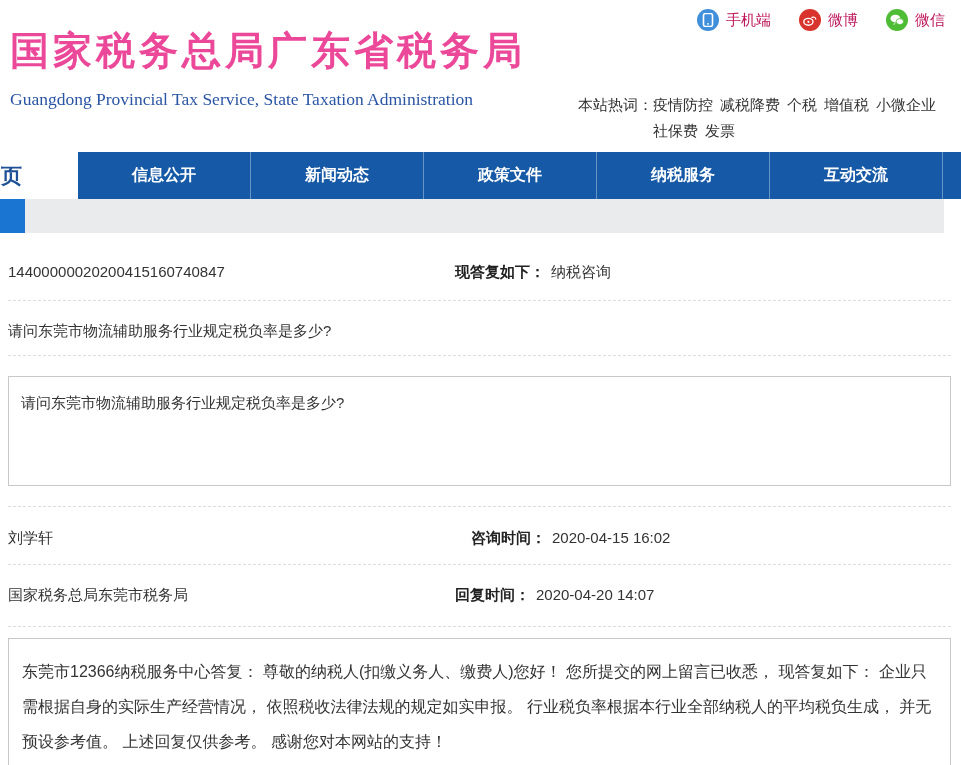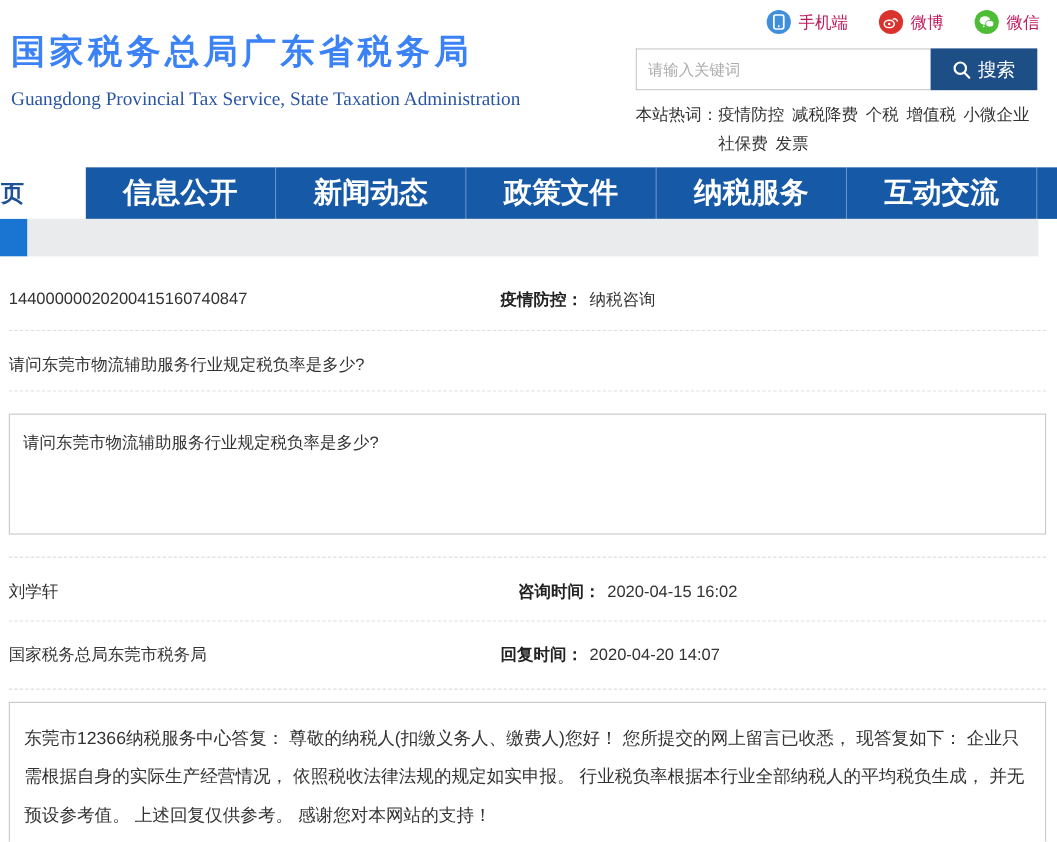--- a/index.html
+++ b/index.html
@@ -16,21 +16,21 @@
   .quick-links { position:absolute; top:9px; right:16px; display:flex; gap:28px; }
   .qlink { display:flex; align-items:center; gap:7px; cursor:pointer; }
   .qlink .circ { width:22px; height:22px; border-radius:50%; display:flex; align-items:center; justify-content:center; }
   .qlink span.lab { font-size:15px; color:#be185d; }
   .circ.phone  { background:#3f8fdb; }
   .circ.weibo  { background:#d9332e; }
   .circ.wechat { background:#4fbc36; }
 
   .logo { position:absolute; left:10px; top:28px; }
   .logo-title {
-    font-size:31px; font-weight:bold; color:#3b82f6; letter-spacing:4px;
+    font-size:39px; font-weight:bold; color:#ec4899; letter-spacing:4px;
     line-height:1.2; white-space:nowrap;
   }
   .logo-sub {
     font-family:"Liberation Serif","DejaVu Serif",serif;
     font-size:17.5px; color:#2a55a5; margin-top:14px; white-space:nowrap;
   }
 
   .search-area { position:absolute; left:578px; top:44px; width:365px; display:flex; }
   .search-input {
     flex:1; height:38px; border:1px solid #c9c9c9; border-right:none;
@@ -51,21 +51,21 @@
 
   
   .nav { display:flex; height:47px; }
   .nav-home {
     width:78px; background:#fff; color:#1d5096; font-size:21px; font-weight:bold;
     display:flex; align-items:center; padding-left:1px; cursor:pointer; overflow:hidden;
   }
   .nav-bar { flex:1; background:#1659a6; display:flex; }
   .nav-item {
     width:173px; display:flex; align-items:center; justify-content:center;
-    color:#fff; font-size:26px; font-weight:bold; cursor:pointer;
+    color:#fff; font-size:16px; font-weight:bold; cursor:pointer;
     border-right:1px solid rgba(255,255,255,0.35);
   }
 
   
   .sub-strip { display:flex; height:34px; }
   .strip-square { width:25px; background:#1a74d2; }
   .strip-gray { flex:1; background:#e9ebec; margin-right:17px; }
 
   
   .content { padding:0 10px 0 8px; }
@@ -123,30 +123,20 @@
       </span>
       <span class="lab">微信</span>
     </div>
   </div>
 
   <div class="logo">
     <div class="logo-title">国家税务总局广东省税务局</div>
     <div class="logo-sub">Guangdong Provincial Tax Service, State Taxation Administration</div>
   </div>
 
-  <div class="search-area">
-    <input class="search-input" type="text" placeholder="请输入关键词" style="">
-    <button class="search-btn">
-      <svg width="17" height="17" viewBox="0 0 17 17">
-          <circle cx="7" cy="7" r="5.2" fill="none" stroke="#fff" stroke-width="2"></circle>
-          <line x1="11" y1="11.4" x2="15.2" y2="15.6" stroke="#fff" stroke-width="2" stroke-linecap="round"></line>
-        </svg>
-      <span>搜索</span>
-    </button>
-  </div>
 
   <div class="hot-words">
     <span class="hot-label">本站热词：</span>
     <span class="hot-list">
       <span class="hot-word">疫情防控</span>
       <span class="hot-word">减税降费</span>
       <span class="hot-word">个税</span>
       <span class="hot-word">增值税</span>
       <span class="hot-word">小微企业</span>
       <span class="hot-word">社保费</span>
@@ -169,21 +159,21 @@
 <div class="sub-strip">
   <div class="strip-square"></div>
   <div class="strip-gray"></div>
 </div>
 
 <div class="content">
 
   <div class="row row-id">
     <div class="left">14400000020200415160740847</div>
     <div class="right">
-      <span class="lbl">疫情防控：</span><span>纳税咨询</span>
+      <span class="lbl">现答复如下：</span><span>纳税咨询</span>
     </div>
   </div>
   <div class="dashed"></div>
 
   <div class="row row-title">
     <div>请问东莞市物流辅助服务行业规定税负率是多少?</div>
   </div>
   <div class="dashed"></div>
 
   <div class="content-box question-box">

